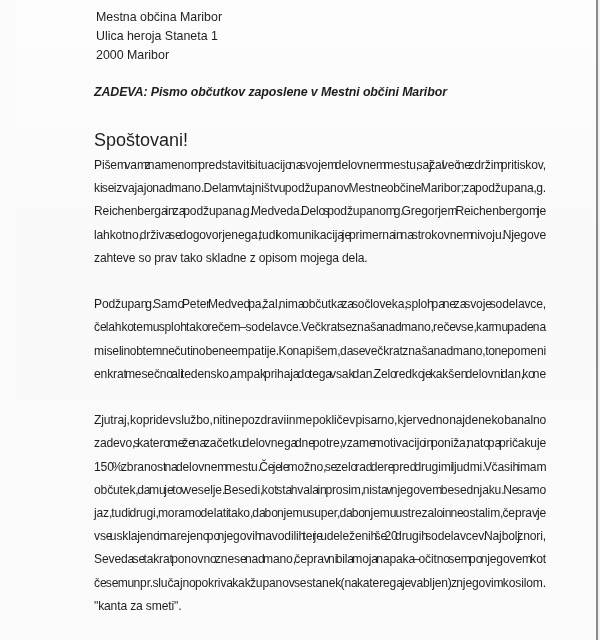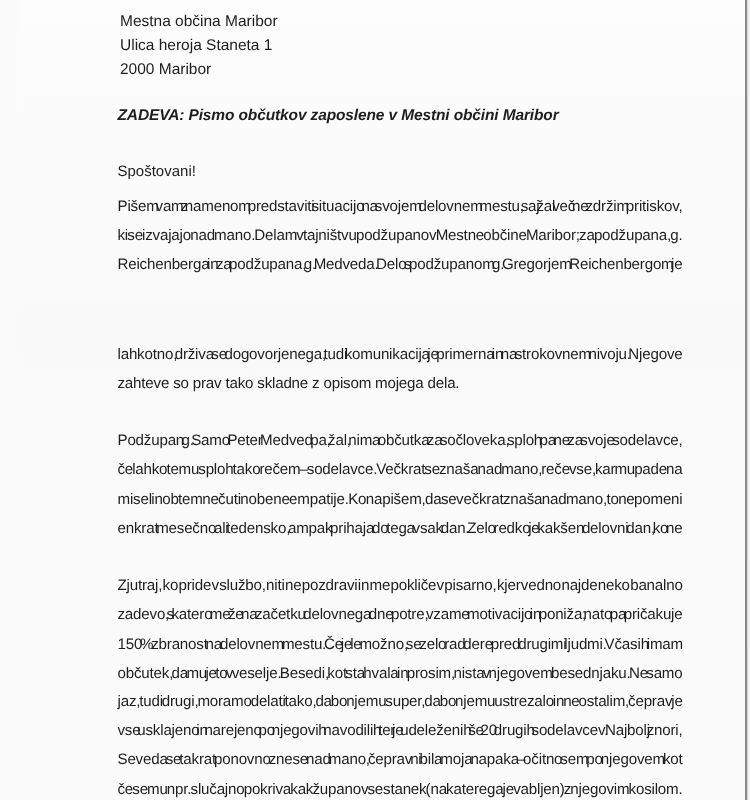--- a/index.html
+++ b/index.html
@@ -55,21 +55,21 @@
       font-size: 12.4px;
       font-weight: bold;
       white-space: nowrap;
       letter-spacing: -0.1px;
       font-style: italic;
     }
     .salutation {
       position: absolute;
       left: 78px;
       top: 130px;
-      font-size: 12px;
+      font-size: 18px;
       white-space: nowrap;
     }
     .body {
       position: absolute;
       left: 78px;
       top: 154px;
       width: 452px;
       font-size: 12.1px;
       line-height: 23.2px;
       letter-spacing: -0.15px;
@@ -102,21 +102,21 @@
 
   <div class="subject">ZADEVA: Pismo občutkov zaposlene v Mestni občini Maribor</div>
 
   <div class="salutation">Spoštovani!</div>
 
   <div class="body">
     <p>
       <span class="ln" style="display: block; word-spacing: -5.67px;">Pišem vam z namenom predstaviti situacijo na svojem delovnem mestu, saj žal več ne zdržim pritiskov,</span>
       <span class="ln" style="display: block; word-spacing: -3.86px;">ki se izvajajo nad mano. Delam v tajništvu podžupanov Mestne občine Maribor; za podžupana, g.</span>
       <span class="ln" style="display: block; word-spacing: -5.17px;">Reichenberga in za podžupana, g. Medveda. Delo s podžupanom g. Gregorjem Reichenbergom je</span>
-      <span class="ln" style="display: block; word-spacing: -5.25px; margin-top: 48px;">lahkotno, drživa se dogovorjenega, tudi komunikacija je primerna in na strokovnem nivoju. Njegove</span>
+      <span class="ln" style="display: block; word-spacing: -5.25px;">lahkotno, drživa se dogovorjenega, tudi komunikacija je primerna in na strokovnem nivoju. Njegove</span>
       <span class="ln last" style="display: block; word-spacing: 0px;">zahteve so prav tako skladne z opisom mojega dela.</span>
     </p>
     <p>
       <span class="ln" style="display: block; word-spacing: -5.25px;">Podžupan g. Samo Peter Medved pa, žal, nima občutka za sočloveka, sploh pa ne za svoje sodelavce,</span>
       <span class="ln" style="display: block; word-spacing: -4px;">če lahko temu sploh tako rečem – sodelavce. Večkrat se znaša nad mano, reče vse, kar mu pade na</span>
       <span class="ln" style="display: block; word-spacing: -3.67px;">misel in ob tem ne čuti nobene empatije. Ko napišem, da se večkrat znaša nad mano, to ne pomeni</span>
       <span class="ln" style="display: block; word-spacing: -5px;">enkrat mesečno ali tedensko, ampak prihaja do tega vsak dan. Zelo redko je kakšen delovni dan, ko ne</span>
     </p>
     <p>
       <span class="ln" style="display: block; word-spacing: -2.94px;">Zjutraj, ko pride v službo, niti ne pozdravi in me pokliče v pisarno, kjer vedno najde neko banalno</span>

